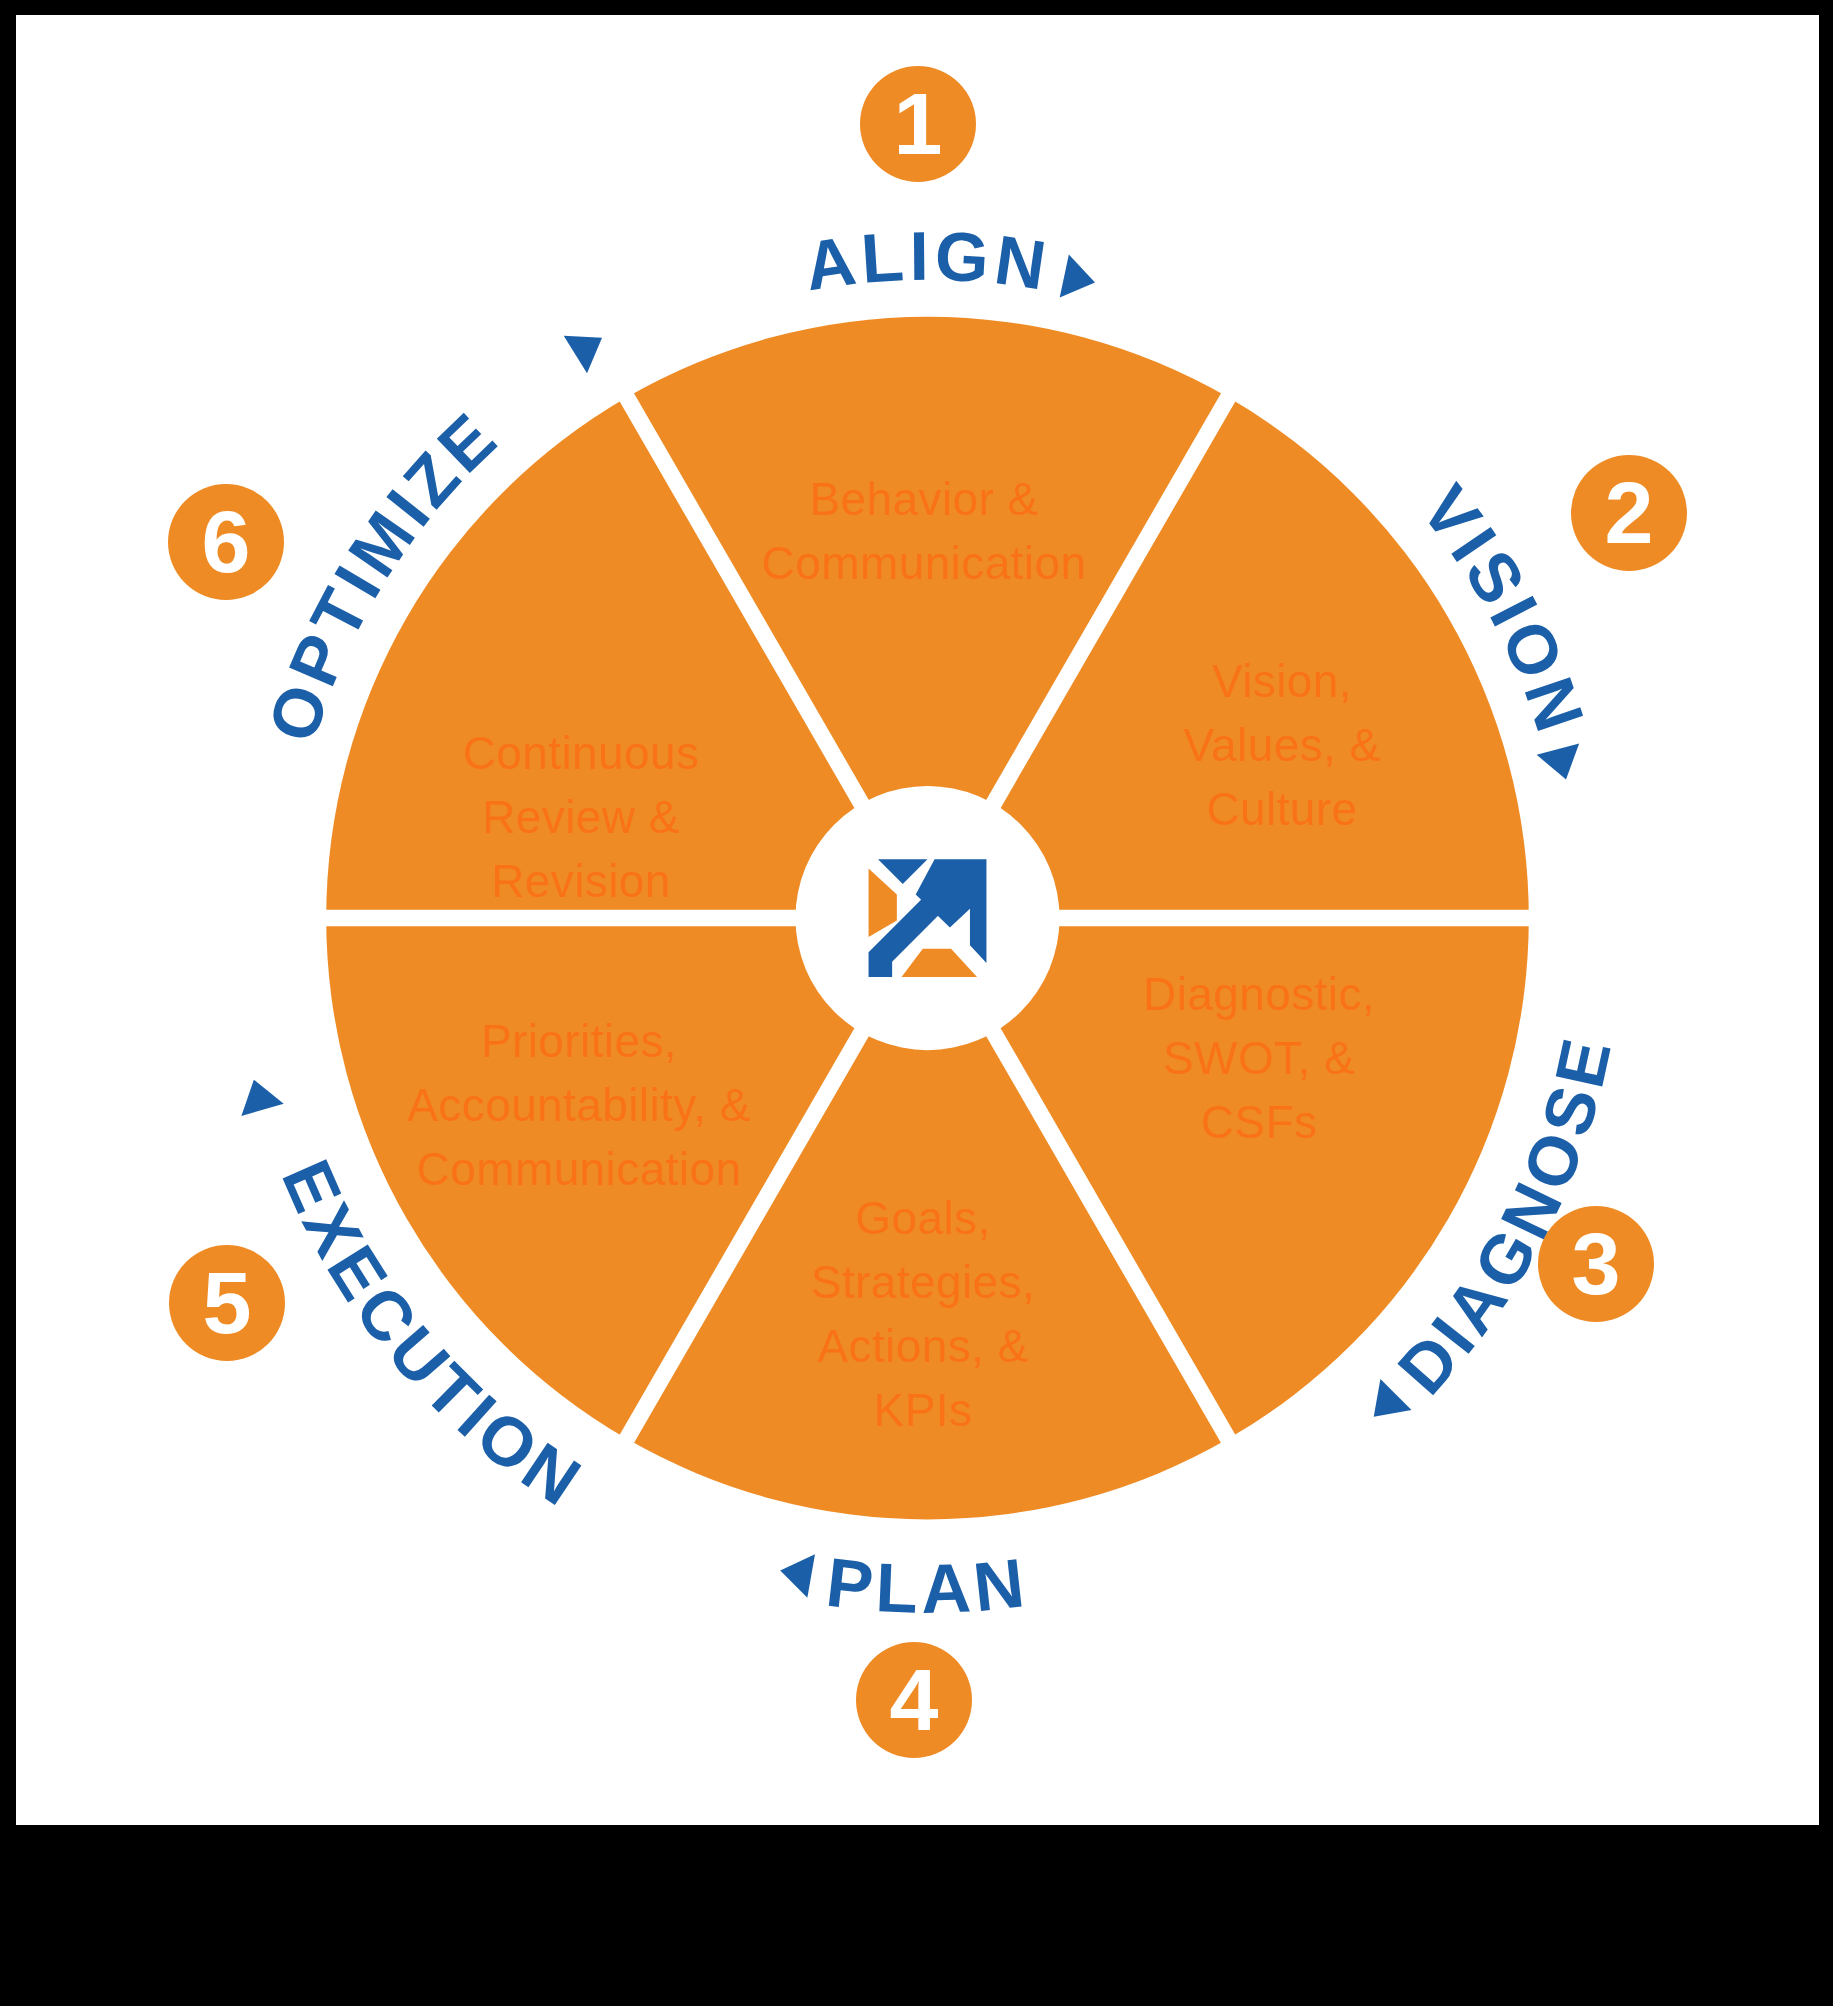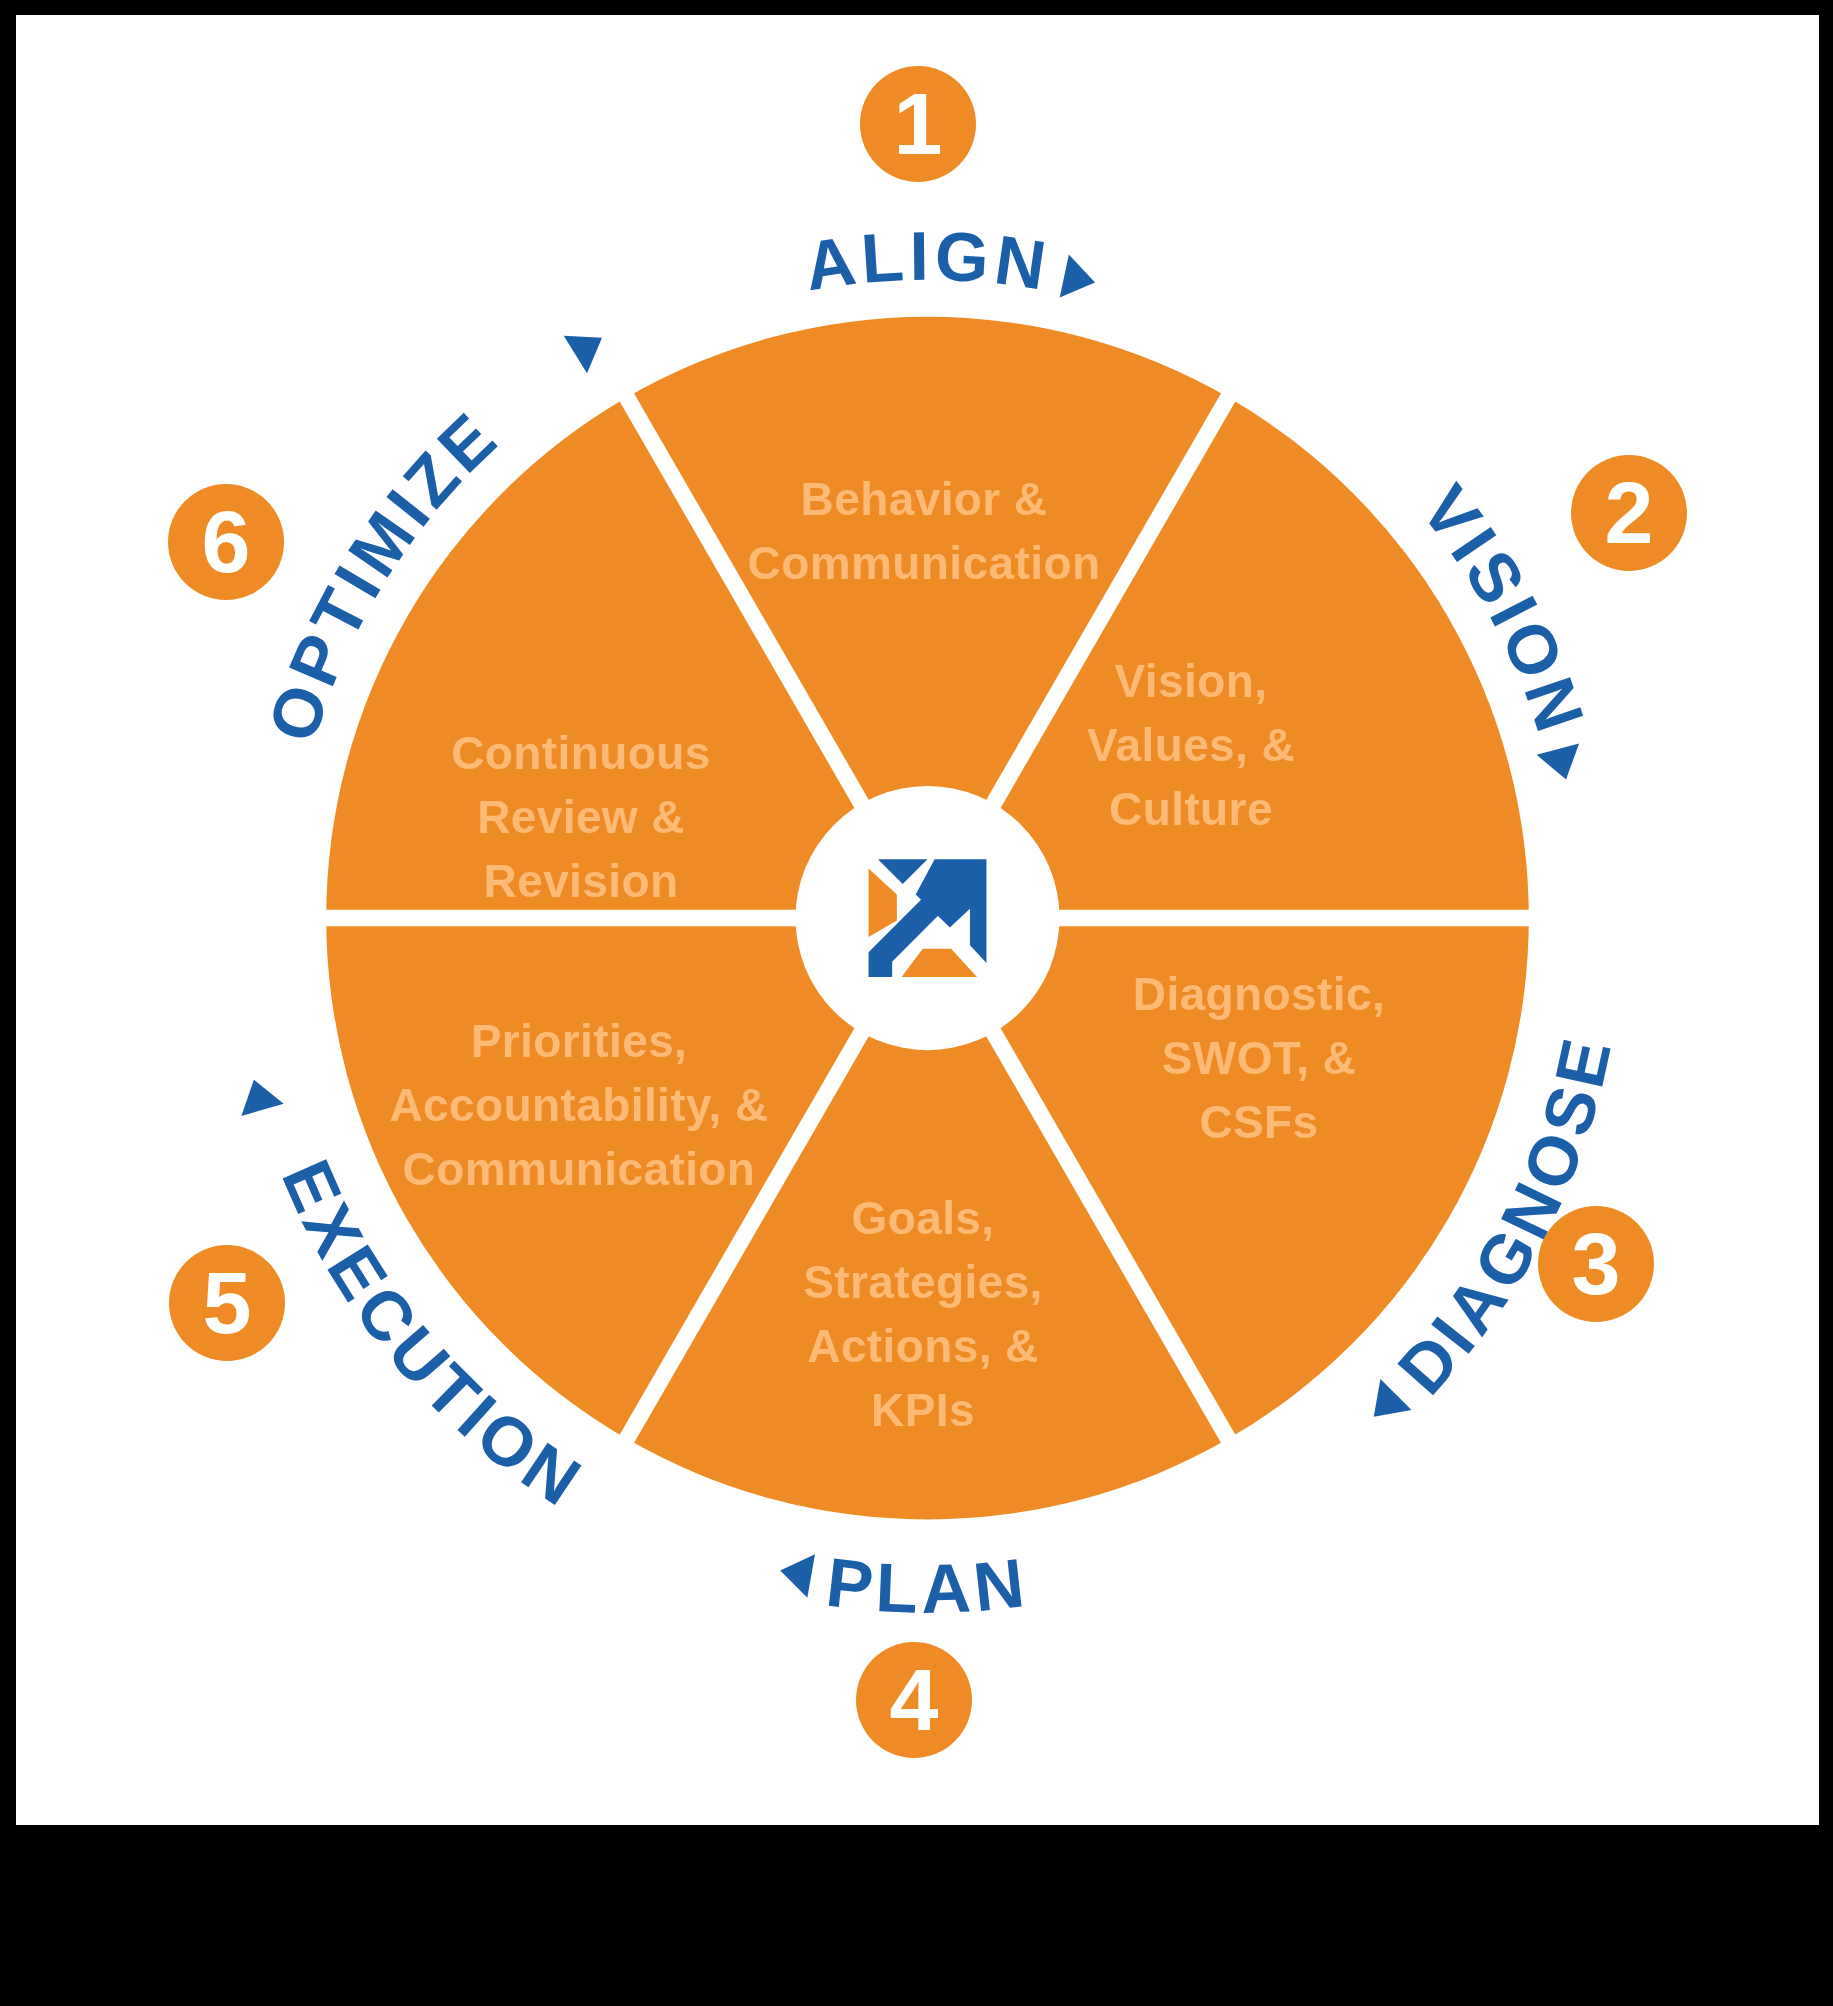--- a/index.html
+++ b/index.html
@@ -15,21 +15,21 @@
   
   text.arc-label{
     font-family:"Liberation Sans","DejaVu Sans",sans-serif;
     font-weight:700;font-size:88px;letter-spacing:6px;
     fill:#1C5FA9;text-anchor:middle;
   }
 
   
   .segment-text{
     position:absolute;transform:translate(-50%,-50%);
-    color:#fdba74;font-size:46px;line-height:64px;font-weight:700;
+    color:#f97316;font-size:46px;line-height:64px;font-weight:400;
     text-align:center;white-space:pre-line;letter-spacing:0.4px;
   }
 
   
   .step-badge{
     position:absolute;transform:translate(-50%,-50%);
     width:116px;height:116px;border-radius:50%;background:#EF8B25;
     display:flex;align-items:center;justify-content:center;
   }
   .step-badge .num{
@@ -104,21 +104,21 @@
       <polygon points="0,-28 40,0 0,28" transform="translate(1982,953) rotate(75)"></polygon>
       <polygon points="0,-28 40,0 0,28" transform="translate(1776,1774) rotate(135)"></polygon>
       <polygon points="0,-28 40,0 0,28" transform="translate(1032,2005) rotate(190)"></polygon>
       <polygon points="0,-28 40,0 0,28" transform="translate(334,1412) rotate(254)"></polygon>
       <polygon points="0,-28 40,0 0,28" transform="translate(732,451) rotate(328)"></polygon>
     </g>
   </svg>
 
   <div class="segment-text" style="left:924px;top:531px;">Behavior &amp;
 Communication</div>
-  <div class="segment-text" style="left:1191px;top:745px;">Vision,
+  <div class="segment-text" style="left:1282px;top:745px;">Vision,
 Values, &amp;
 Culture</div>
   <div class="segment-text" style="left:923px;top:1314px;">Goals,
 Strategies,
 Actions, &amp;
 KPIs</div>
   <div class="segment-text" style="left:1259px;top:1058px;">Diagnostic,
 SWOT, &amp;
 CSFs</div>
   <div class="segment-text" style="left:579px;top:1105px;">Priorities,

